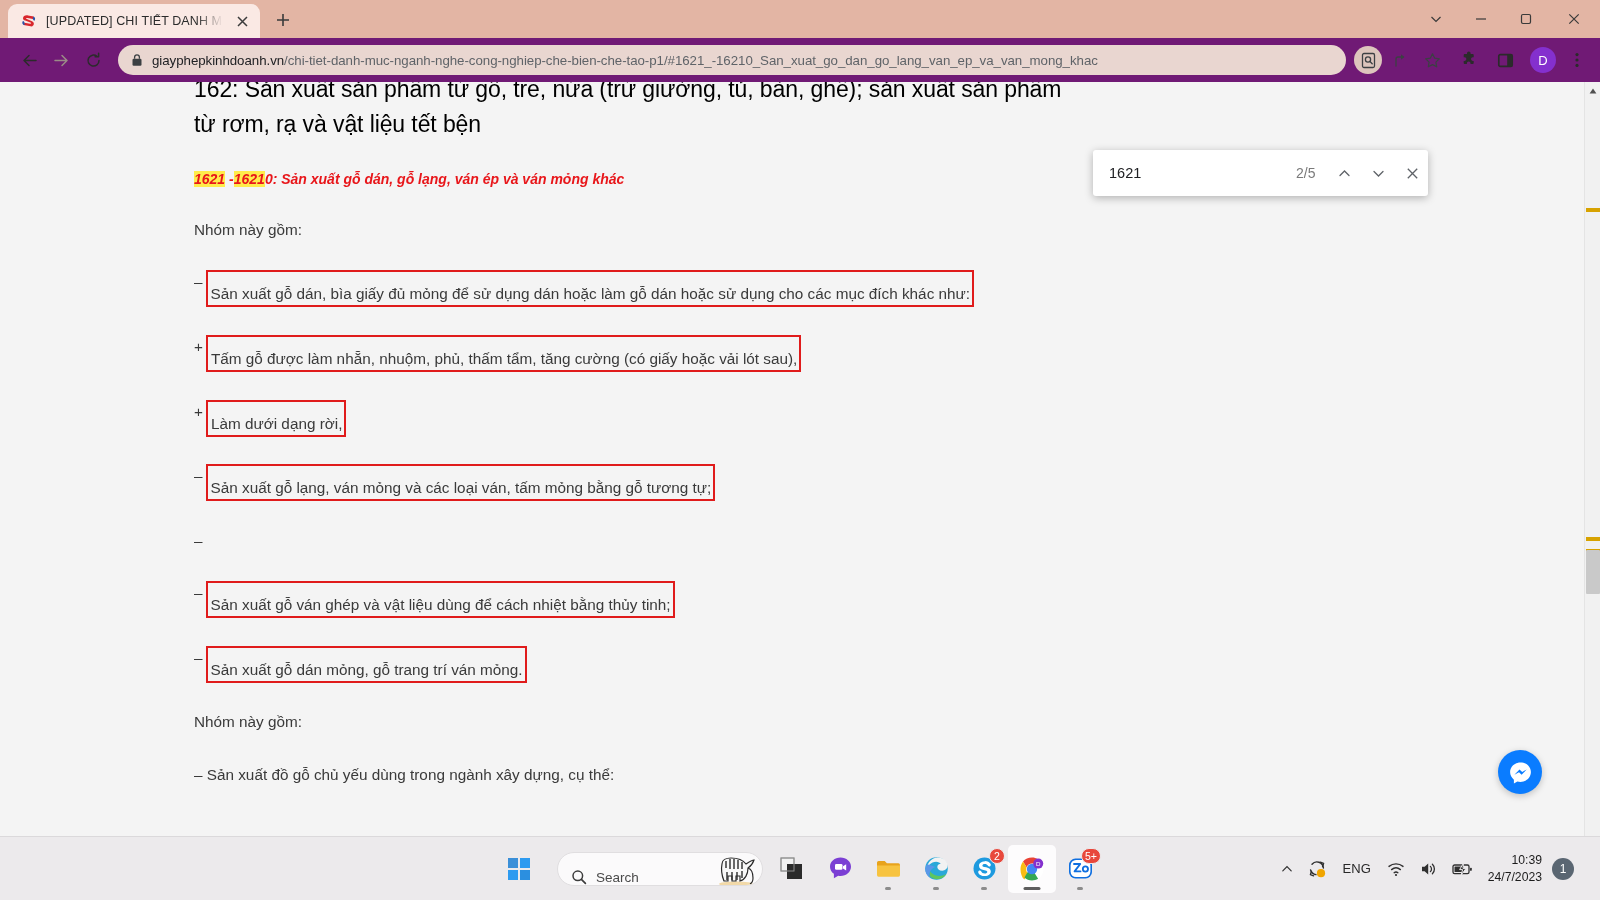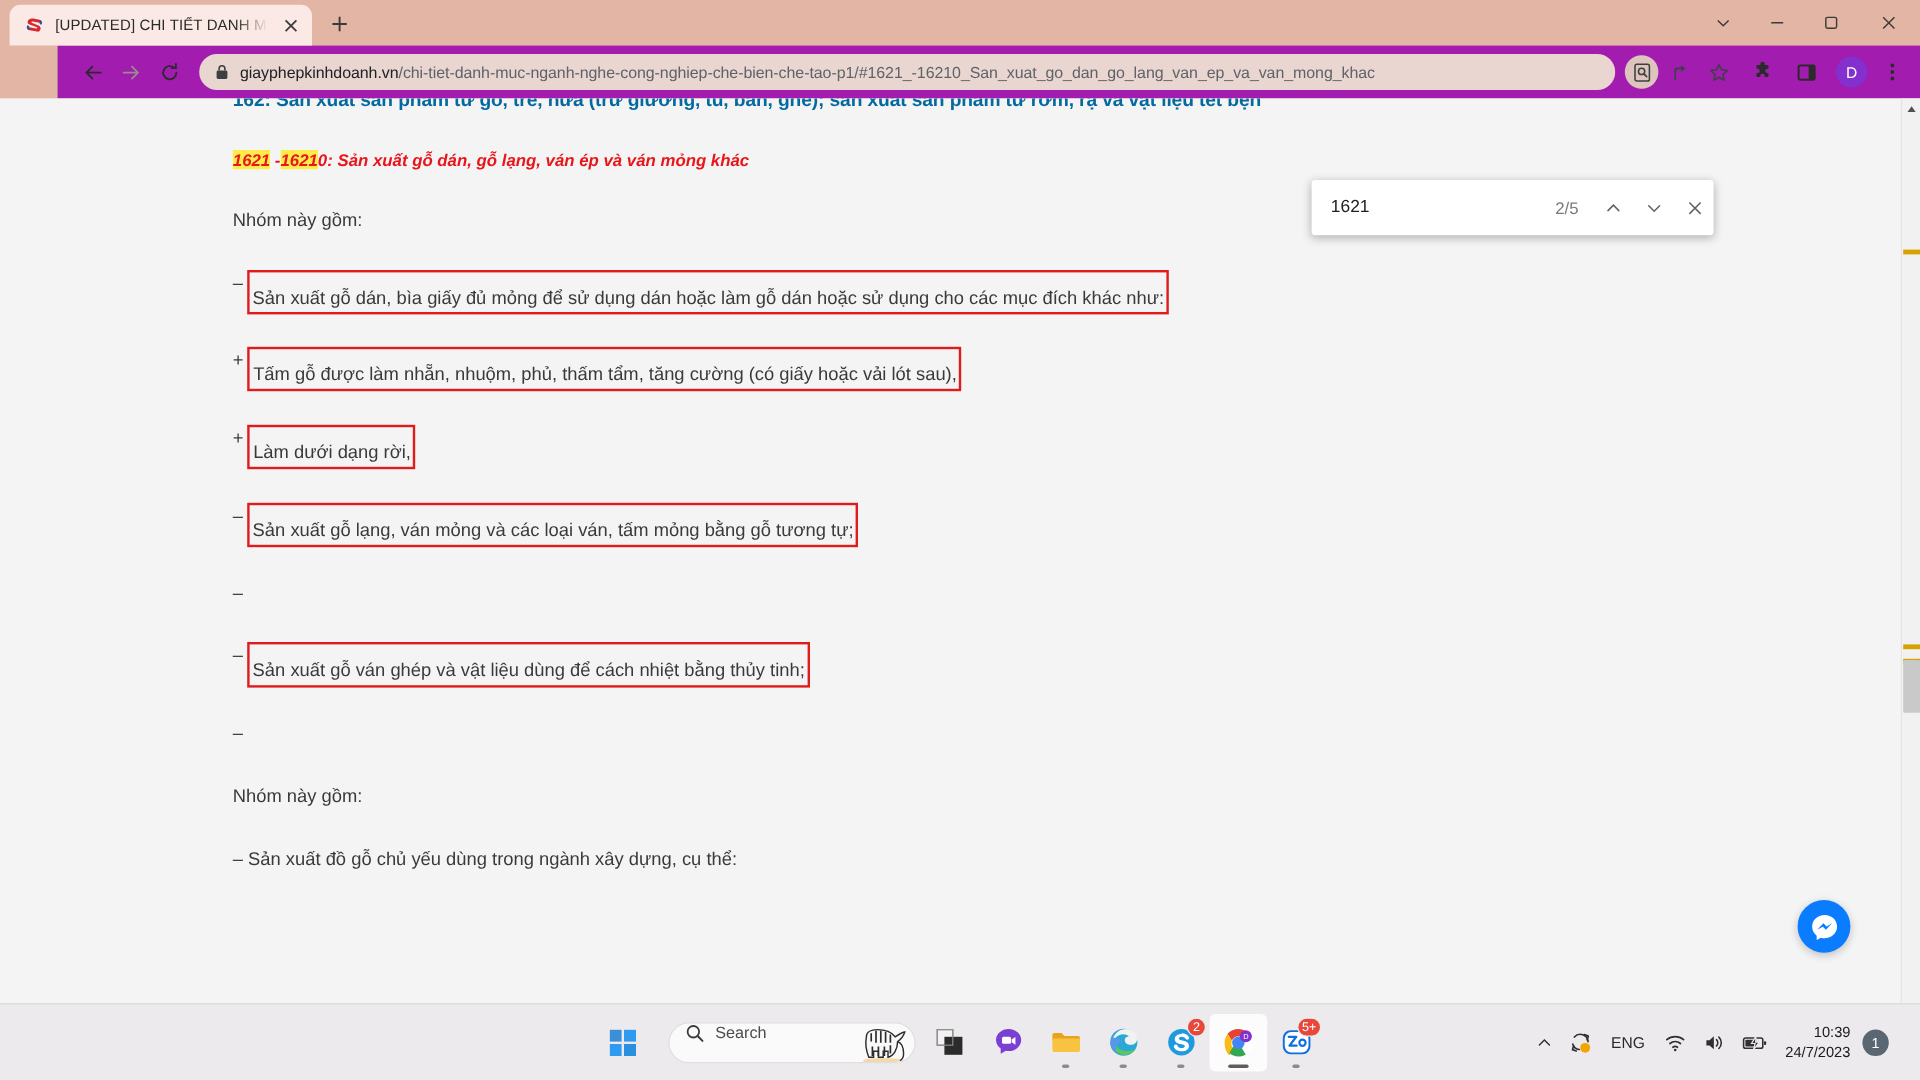--- a/index.html
+++ b/index.html
@@ -74,25 +74,24 @@
   #window-controls > div {
     width: 45px; height: 38px;
     display: flex; align-items: center; justify-content: center;
     color: #3a3a3a;
   }
   #window-controls .wc-close { width: 52px; }
 
   
   #toolbar {
     height: 44px;
-    background: #a21caf;
+    background: #701a75;
     display: flex; align-items: center;
     padding: 0 8px;
     gap: 2px;
-    margin-left: 48px;
   }
   .nav-btn {
     width: 30px; height: 30px;
     display: flex; align-items: center; justify-content: center;
     border-radius: 50%;
     color: #2b2b2b;
     flex: 0 0 30px;
   }
   .nav-btn.back { margin-left: 6px; }
   #omnibox {
@@ -153,23 +152,23 @@
   }
   #page-content {
     position: absolute;
     left: 194px; top: -10px;
     width: 880px;
     color: #3a3a3a;
     font-size: 15.3px;
     line-height: 1.62;
   }
   #page-content h2 {
-    font-size: 16px;
-    font-weight: bold;
-    color: #0369a1;
+    font-size: 23px;
+    font-weight: normal;
+    color: #000000;
     line-height: 1.52;
     margin: 0 0 26px 0;
     letter-spacing: -.1px;
   }
   #page-content p { margin: 0 0 27.5px 0; }
   .para-red {
     color: #e8161a;
     font-style: italic;
     font-weight: bold;
     font-size: 14px;
@@ -288,21 +287,21 @@
     width: 6px; height: 3px;
     border-radius: 2px;
     background: #8c8c8c;
   }
   .tb-item.active .tb-underline { width: 17px; background: #5e5e5e; }
   #search-pill {
     width: 206px; height: 34px;
     background: #fbfafb;
     border: 1px solid #e0dee0;
     border-radius: 17px;
-    display: flex; align-items: flex-start;
+    display: flex; align-items: flex-end;
     padding: 0 6px 0 13px;
     margin: 0 5px 0 14px;
     position: relative;
     overflow: hidden;
   }
   #search-label {
     font-size: 13.5px;
     color: #4a4a4a;
     margin-left: 9px;
   }
@@ -502,20 +501,21 @@
         </p>
       <p class="boxed-line">
           <span class="marker">–</span>
         </p>
       <p class="boxed-line">
           <span class="marker">–</span>
           <span class="boxed">Sản xuất gỗ ván ghép và vật liệu dùng để cách nhiệt bằng thủy tinh;</span>
         </p>
       <p class="boxed-line">
           <span class="marker">–</span>
+          <span class="boxed">Sản xuất gỗ dán mỏng, gỗ trang trí ván mỏng.</span>
         </p>
 
       <p>Nhóm này gồm:</p>
       <p>– Sản xuất đồ gỗ chủ yếu dùng trong ngành xây dựng, cụ thể:</p>
 
     </div>
 
     <div id="find-bar">
       <input id="find-input" value="1621" placeholder="Find in page" style="">
       <span id="find-count">2/5</span>

